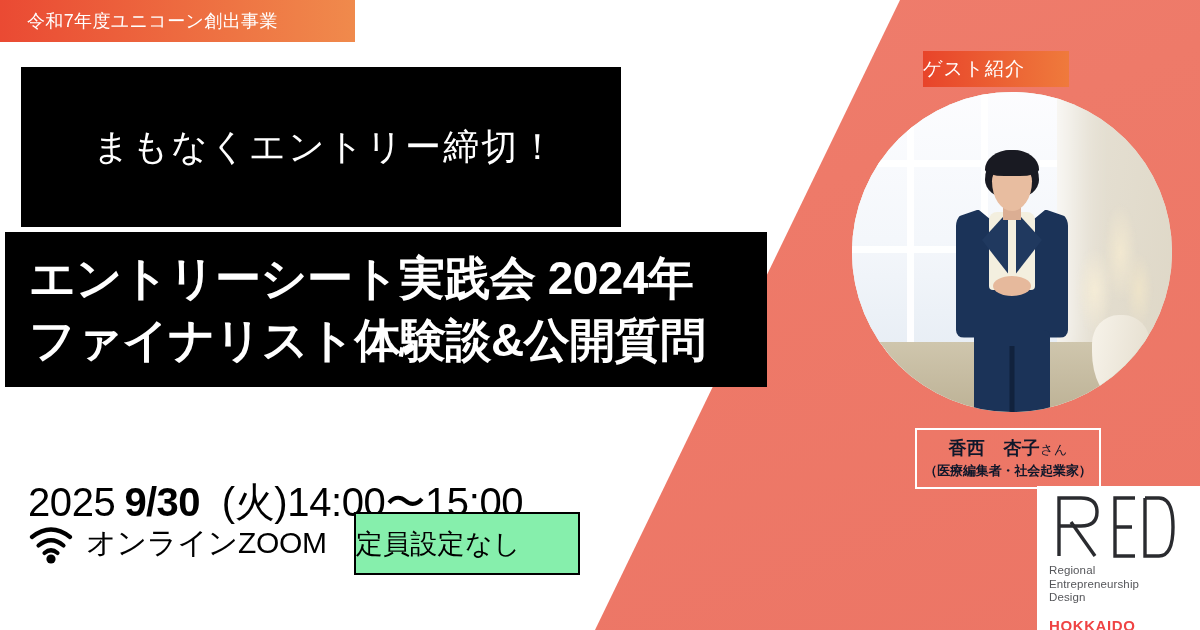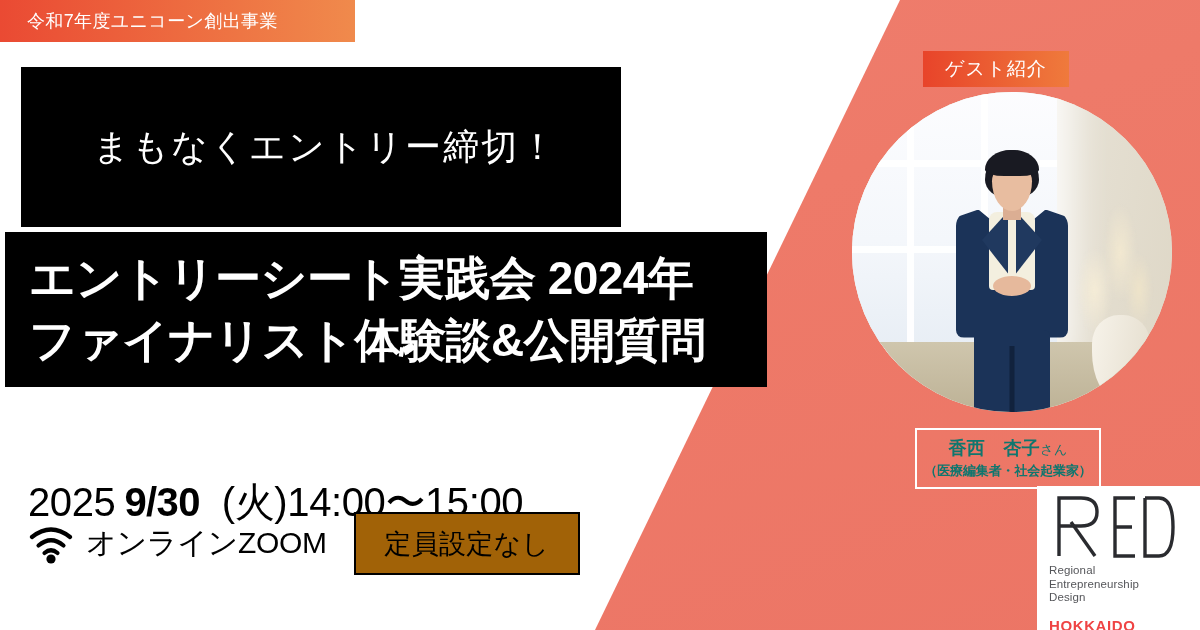--- a/index.html
+++ b/index.html
@@ -124,34 +124,34 @@
   .pr-hands{
     position:absolute;left:50%;top:126px;transform:translateX(-50%);
     width:38px;height:20px;background:#e6b99c;border-radius:50%;
   }
 
   
   .guest-badge{
     position:absolute;left:923px;top:51px;
     width:146px;height:36px;
     background:linear-gradient(90deg,#e8442a 0%,#ef7a3c 100%);
-    display:flex;align-items:center;justify-content:center;
+    display:flex;align-items:center;
   }
   .guest-badge span{
     color:#ffffff;font-size:19px;letter-spacing:.06em;
   }
 
   
   .guest-caption{
     position:absolute;left:915px;top:428px;
     width:170px;
     border:2px solid #ffffff;
     padding:7px 6px 8px;
     text-align:center;
-    color:#0f766e;
+    color:#0f172a;
     line-height:1.25;
   }
   .guest-caption .gname{font-size:18px;font-weight:700;letter-spacing:.02em;}
   .guest-caption .gname .hon{font-size:13px;font-weight:400;}
   .guest-caption .grole{font-size:13px;font-weight:700;margin-top:3px;letter-spacing:-.01em;}
 
   
   .red-logo{
     position:absolute;left:1037px;top:486px;
     width:163px;height:144px;
@@ -221,22 +221,22 @@
     display:flex;align-items:center;color:#000000;
   }
   .wifi-icon{width:46px;height:40px;display:block;}
   .venue-row .venue-label{
     font-size:30px;margin-left:12px;letter-spacing:-.01em;white-space:nowrap;
   }
   .capacity-box{
     margin-left:27px;
     width:226px;height:63px;
     border:2px solid #000000;
-    background:#a16207;
-    display:flex;align-items:center;justify-content:center;
+    background:#86efac;
+    display:flex;align-items:center;justify-content:flex-start;
     box-sizing:border-box;
   }
   .capacity-box span{font-size:27px;letter-spacing:.01em;}
 </style>
 </head>
 <body>
 
 <div id="banner">
 
   <div class="salmon-panel"></div>

